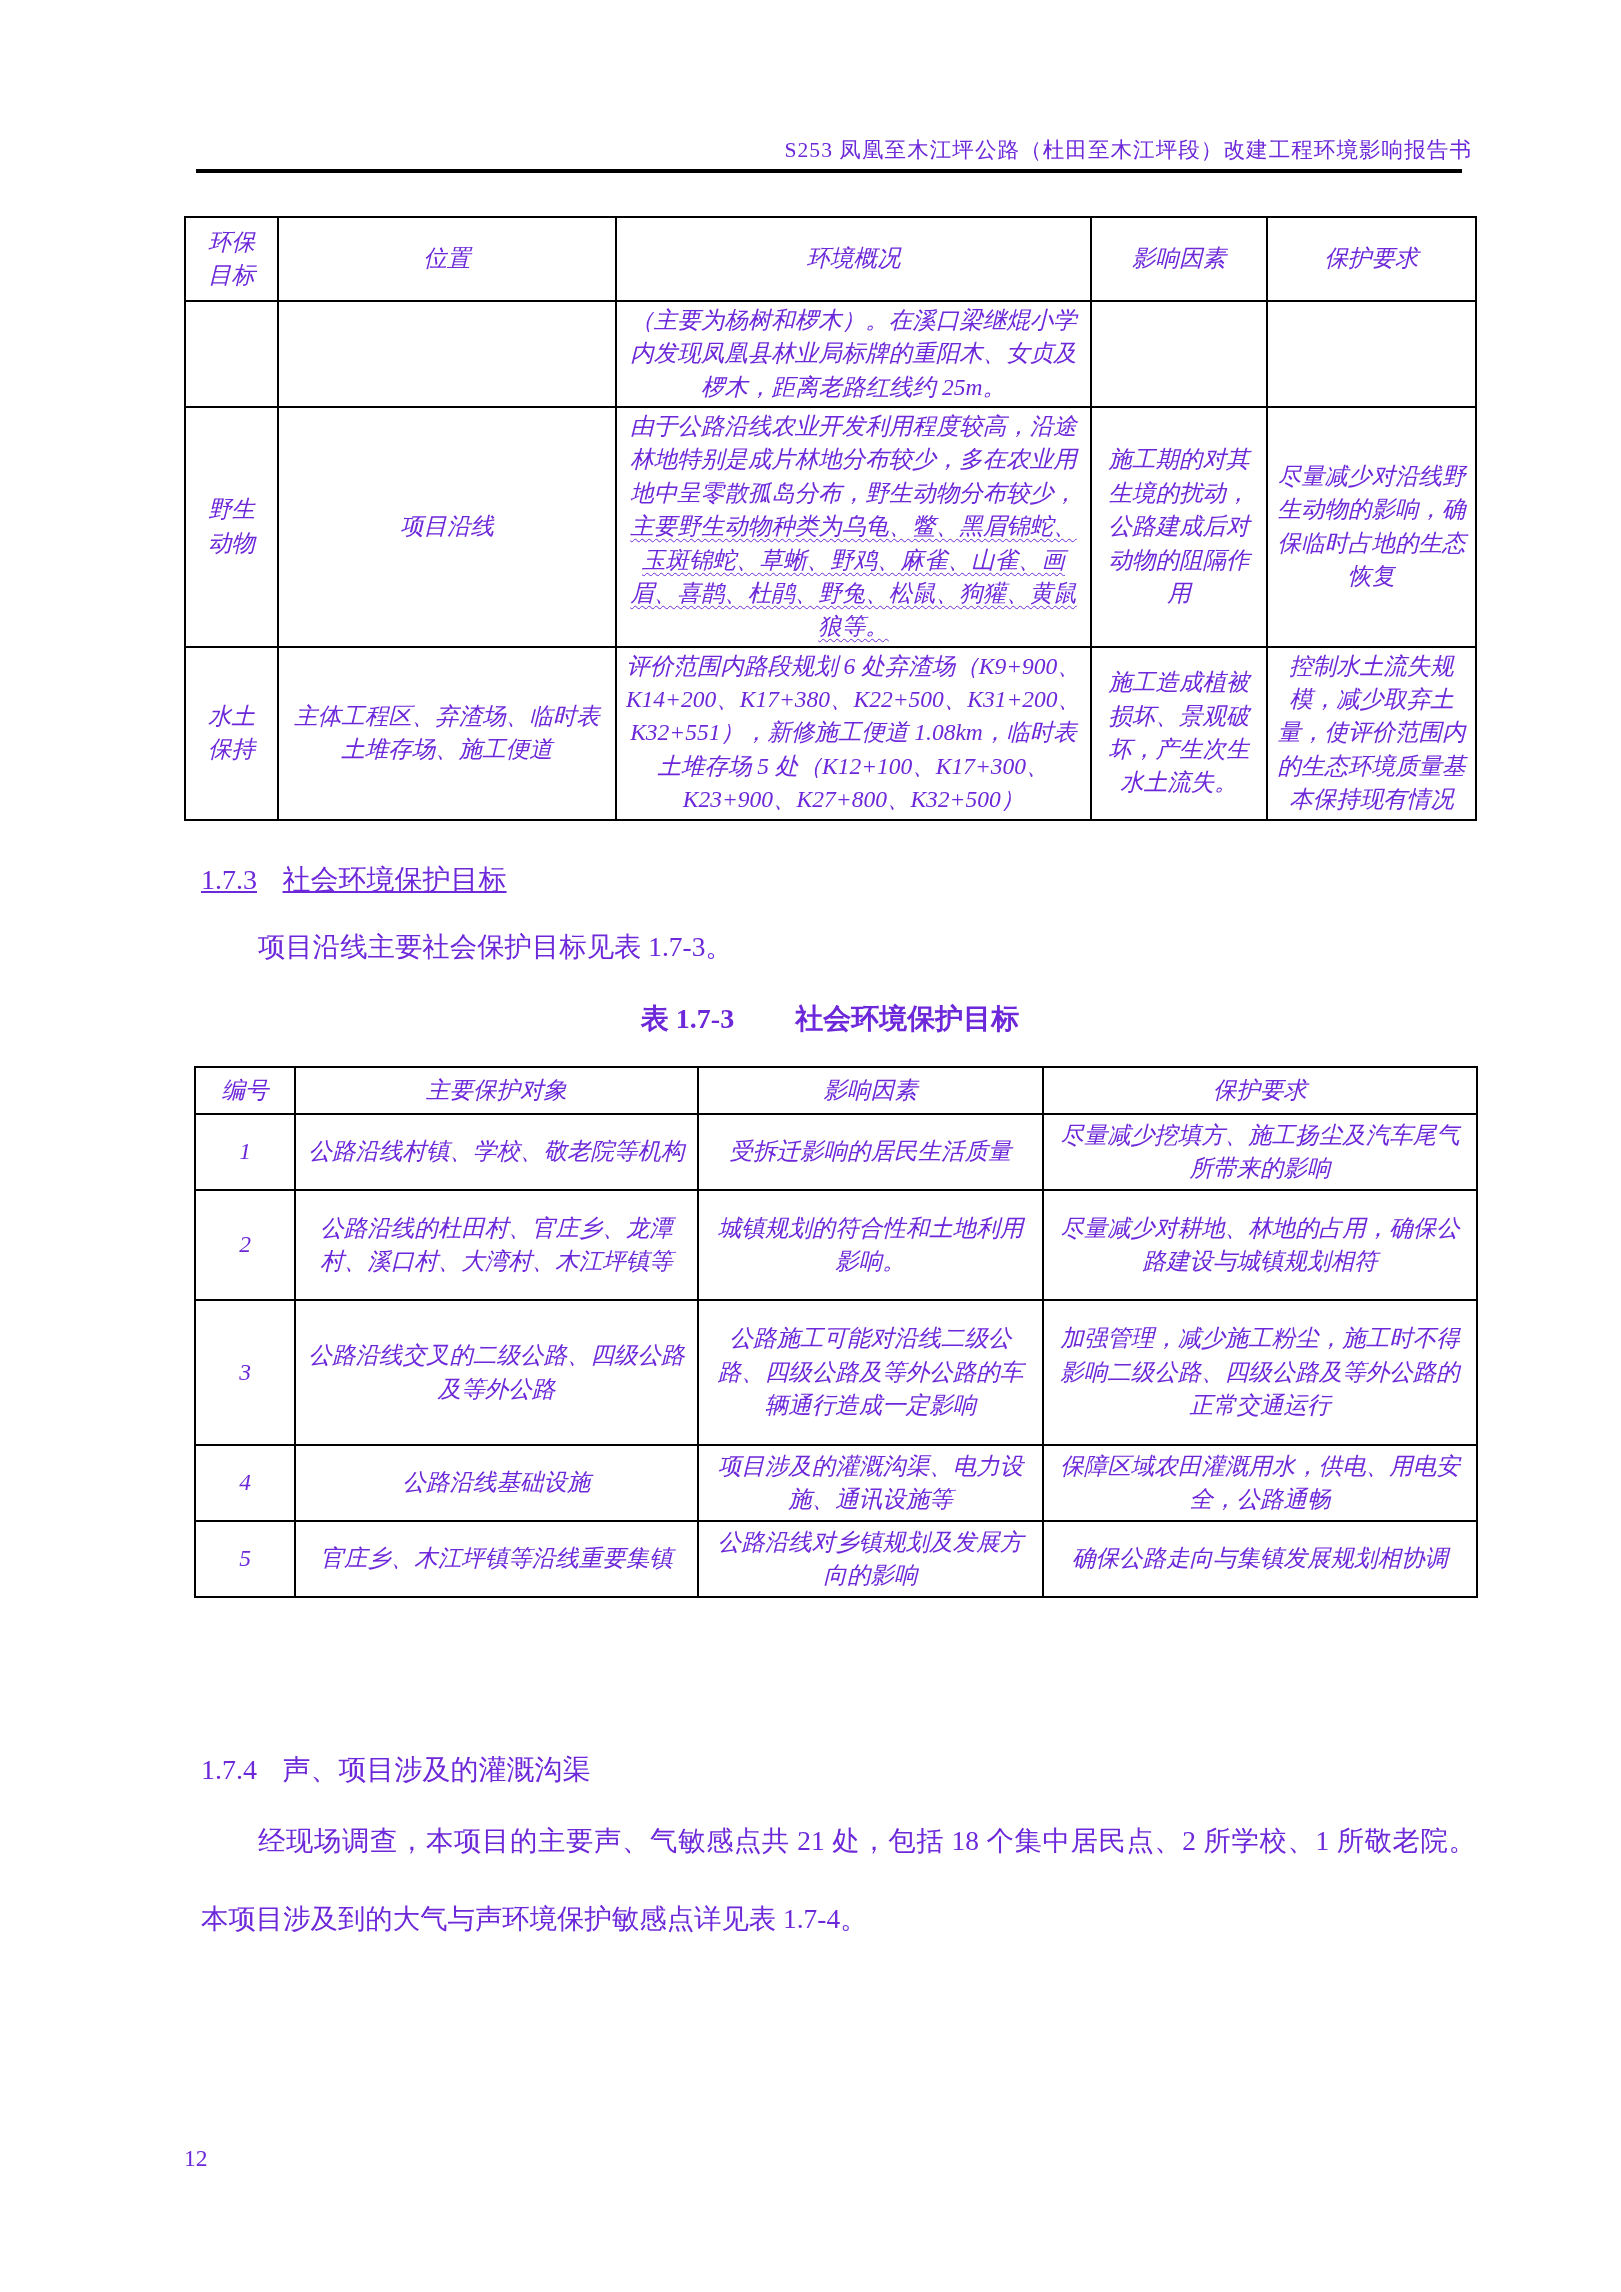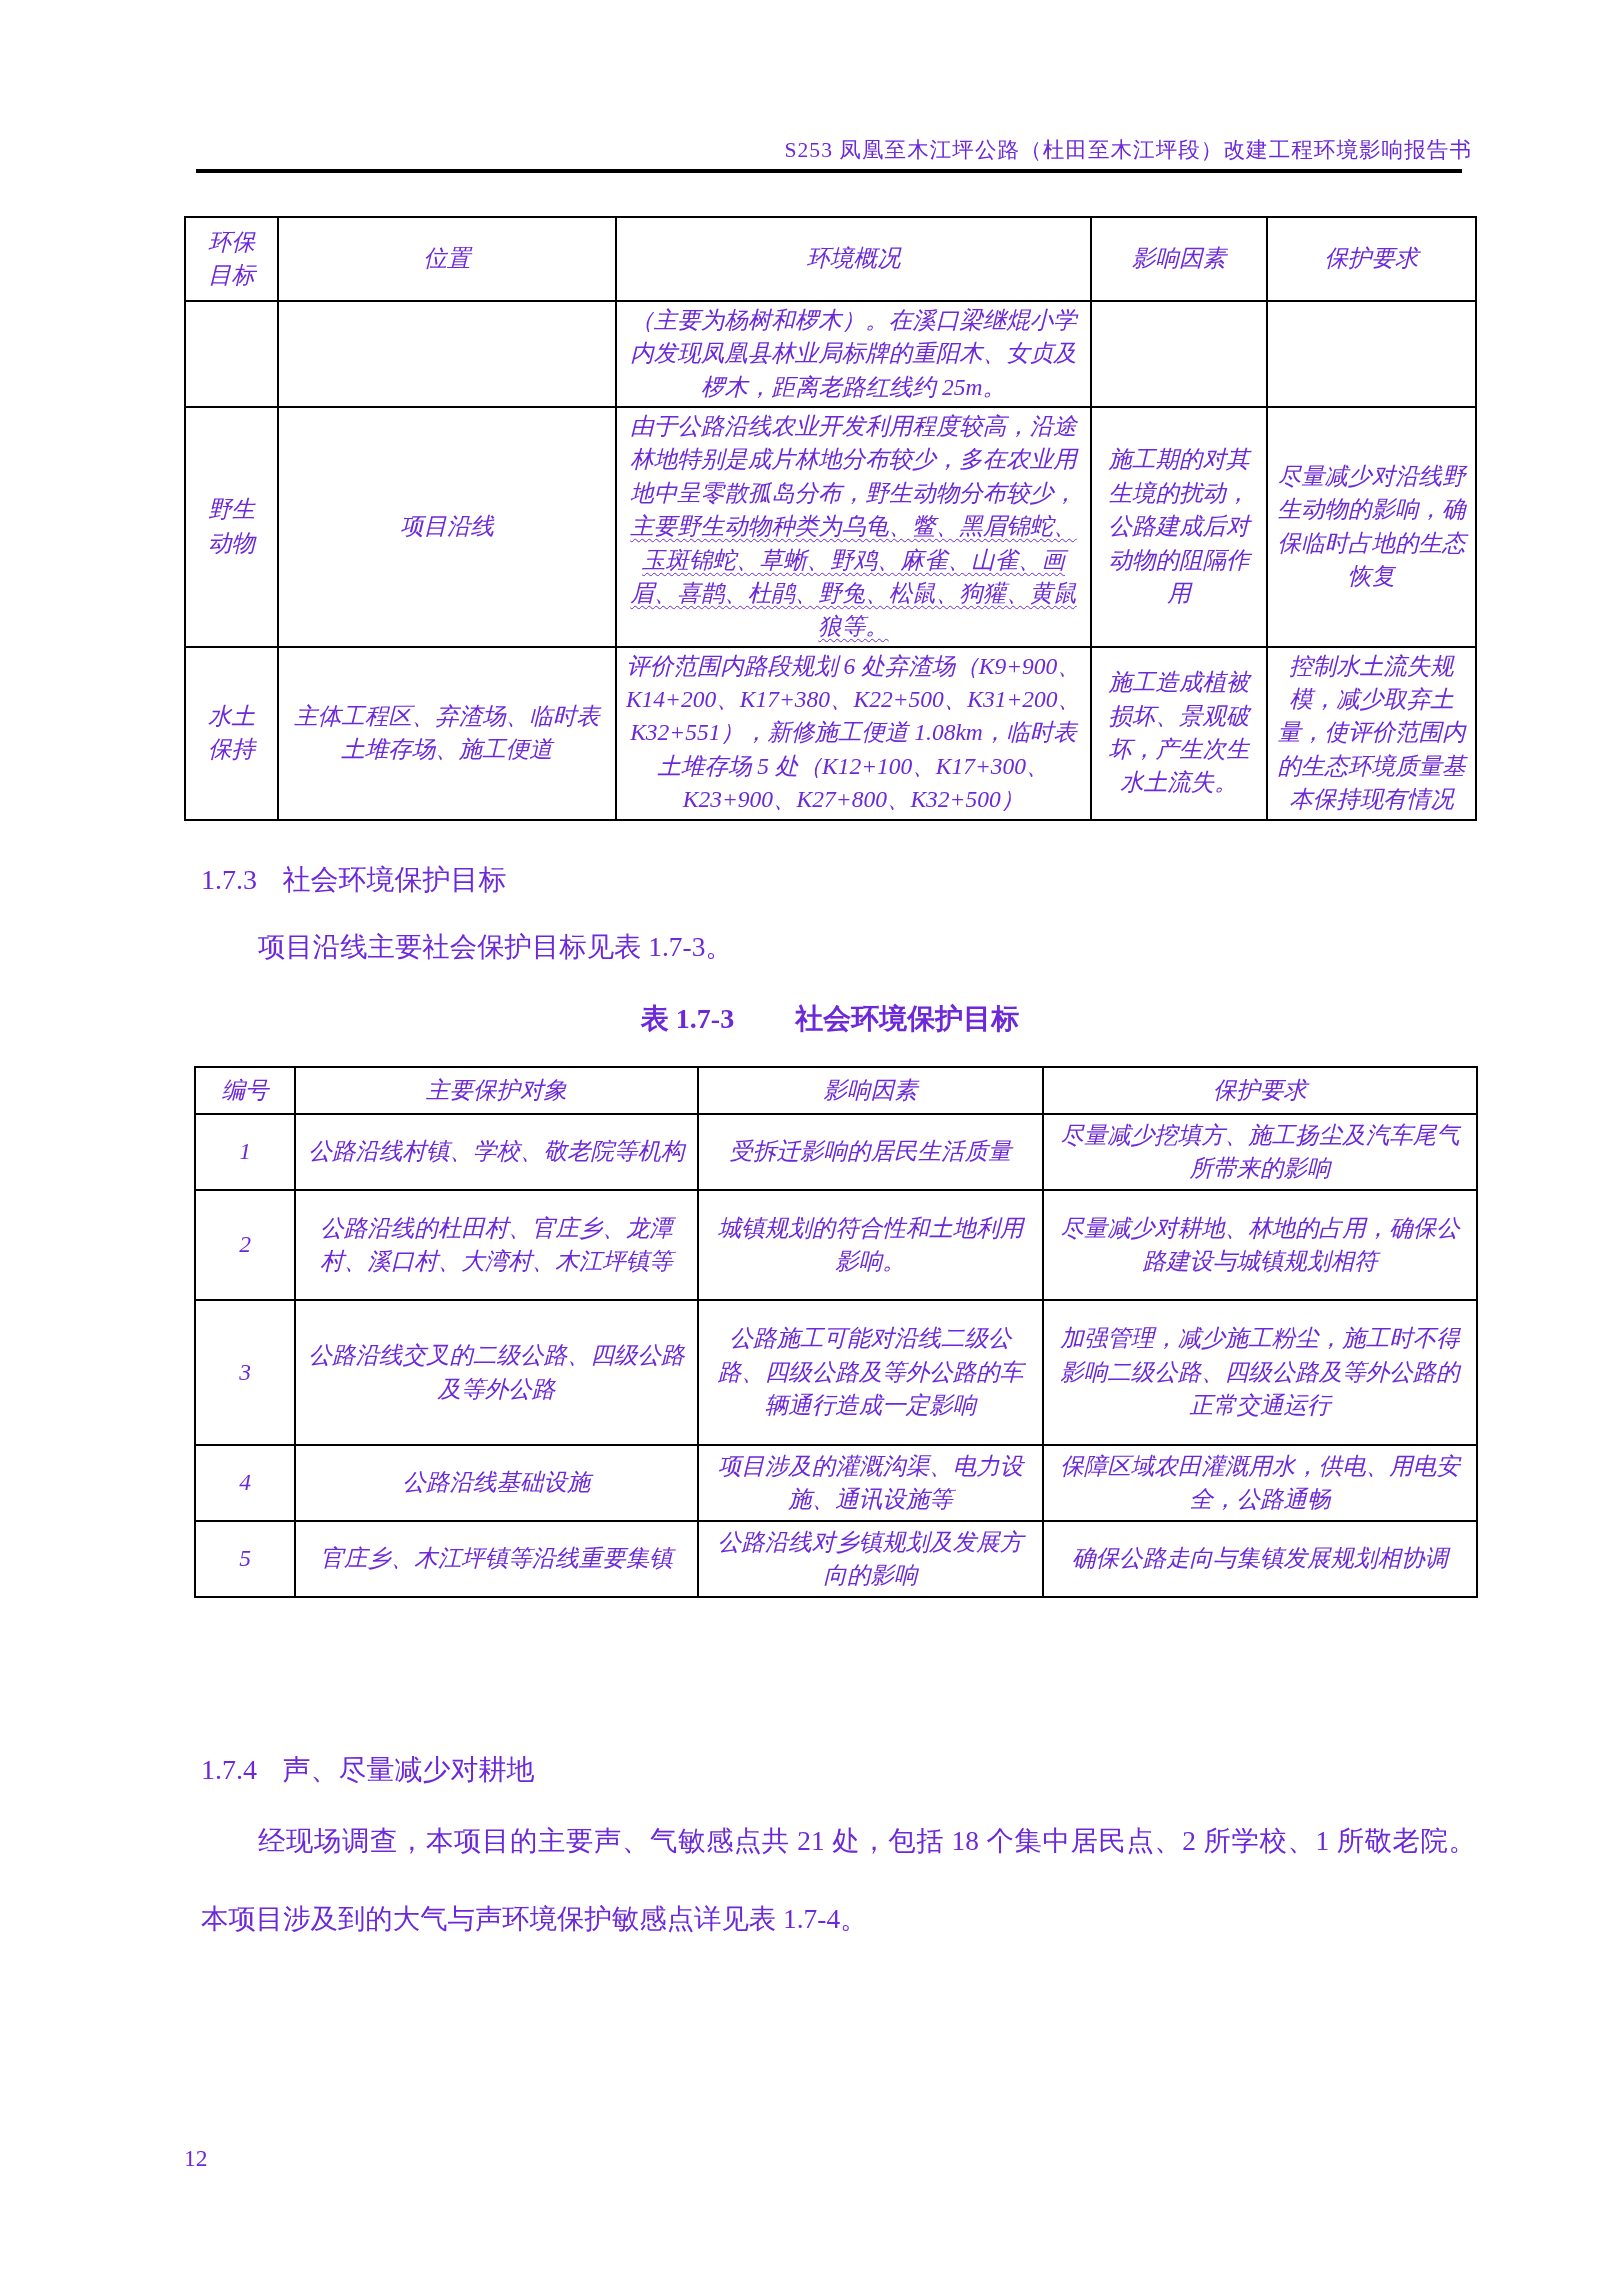--- a/index.html
+++ b/index.html
@@ -46,21 +46,21 @@
   #table1 tr.hrow  { height:84px; }
   #table1 tr.row0  { height:90px; }
   #table1 tr.row1  { height:218px; }
   #table1 tr.row2  { height:173px; }
 
   .sec-heading {
     position:absolute; left:201px;
     font-size:28px; white-space:nowrap;
   }
   .sec-heading .num { margin-right:25.5px; }
-  #h173 { top:861px; }
+  #h173 { top:861px;text-decoration:underline; }
   #h174 { top:1751px; }
   .body-par {
     position:absolute; left:201px; width:1275px;
     font-size:27.4px;
   }
   #p173 { top:929px; text-indent:57px; }
   #p174 { top:1802px; line-height:78px; text-indent:57px; text-align:justify; }
 
   .tbl-caption {
     position:absolute; left:184px; width:1292px; top:1000px;
@@ -179,20 +179,20 @@
       <tr class="r5">
         <td>5</td>
         <td class="jc">官庄乡、木江坪镇等沿线重要集镇</td>
         <td class="jc">公路沿线对乡镇规划及发展方向的影响</td>
         <td class="jc">确保公路走向与集镇发展规划相协调</td>
       </tr>
     </tbody>
   </table>
 
   <div class="sec-heading" id="h174">
-    <span class="num">1.7.4</span><span>声、尽量减少对耕地</span>
+    <span class="num">1.7.4</span><span>声、项目涉及的灌溉沟渠</span>
   </div>
   <div class="body-par" id="p174">经现场调查，本项目的主要声、气敏感点共 21 处，包括 18 个集中居民点、2 所学校、1 所敬老院。本项目涉及到的大气与声环境保护敏感点详见表 1.7-4。</div>
 
   <div class="page-num">12</div>
 
 </div>
 
 
 </body></html>

